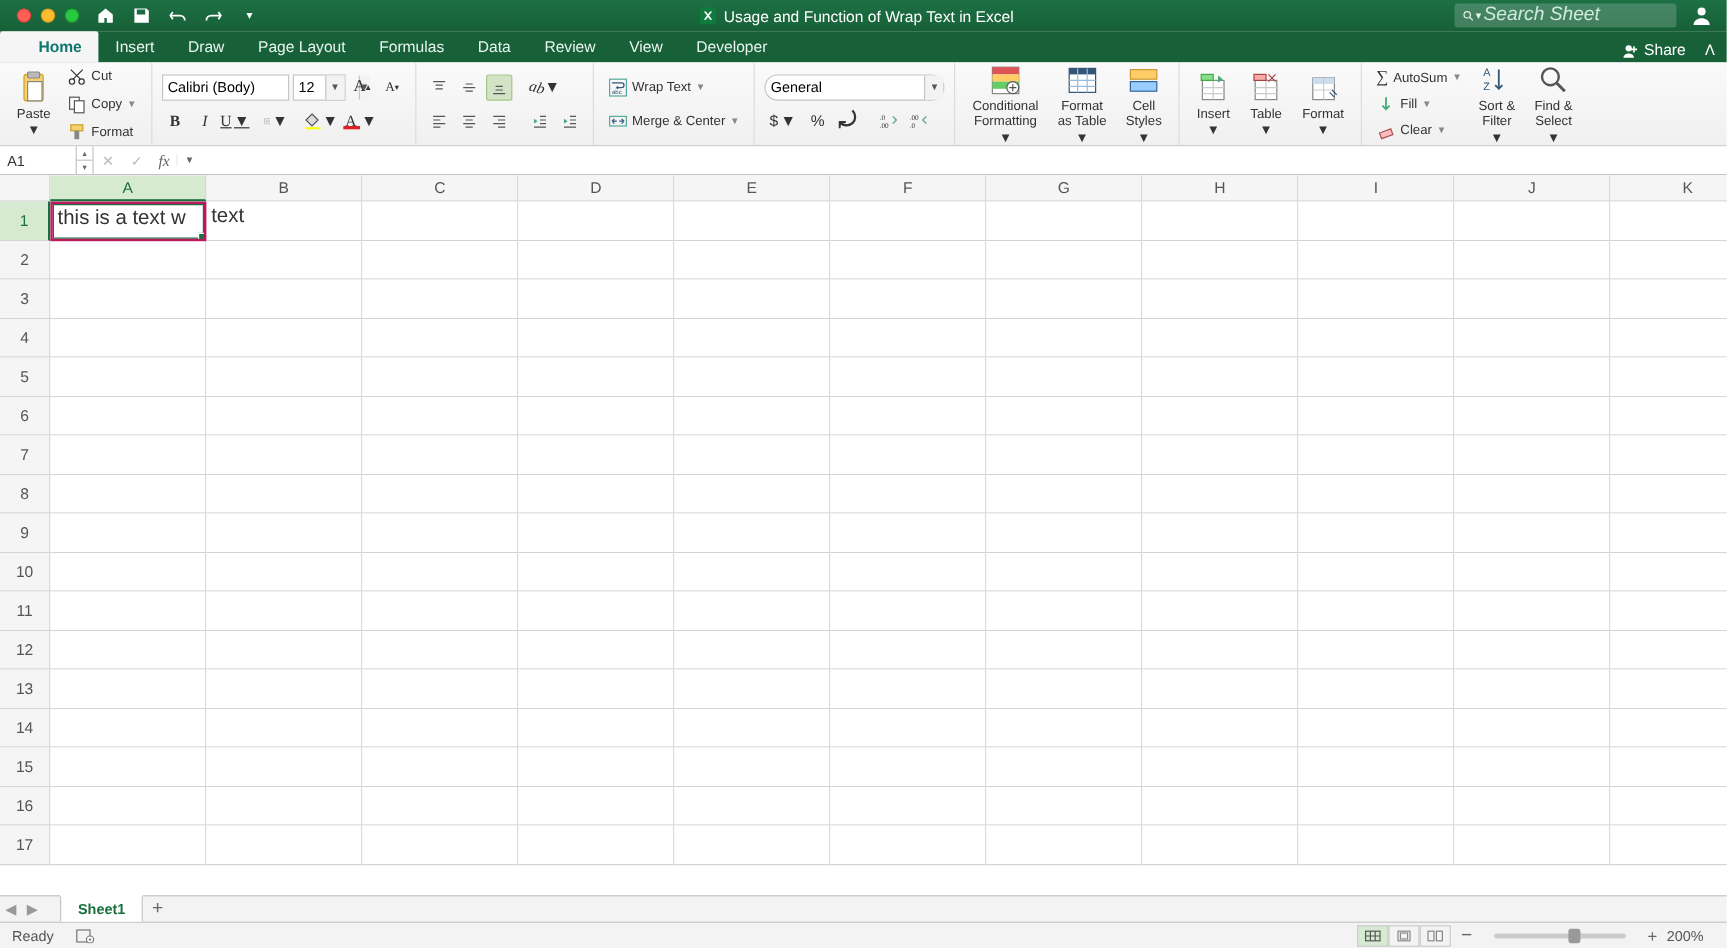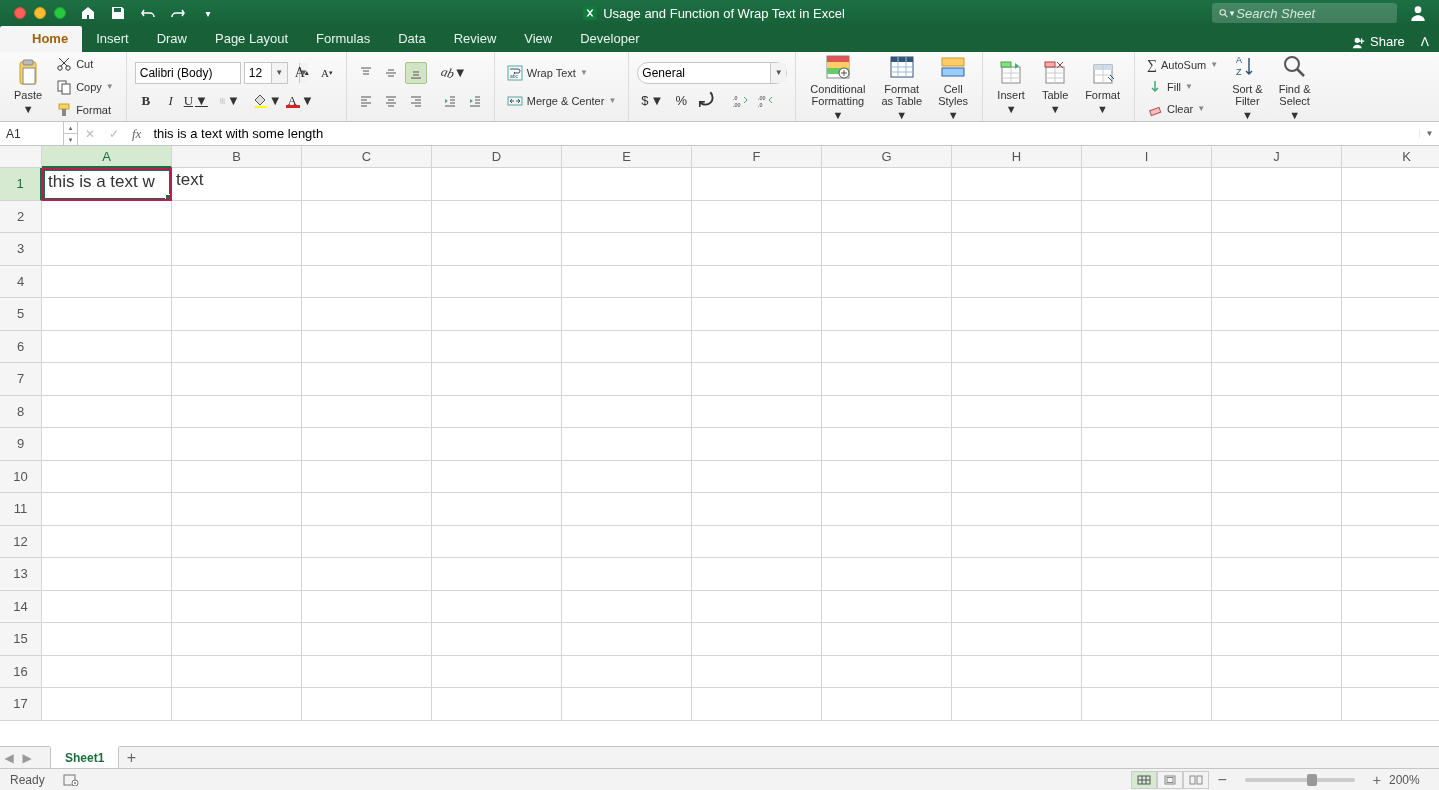--- a/index.html
+++ b/index.html
@@ -8,25 +8,25 @@
 .win-dots{display:flex;gap:8px;margin:0 14px;}
 .dot{width:12px;height:12px;border-radius:50%;}
 .dot-r{background:#ff5f57;border:1px solid #e14640;}
 .dot-y{background:#febc2e;border:1px solid #d89e22;}
 .dot-g{background:#28c840;border:1px solid #1da531;}
 .qat{display:flex;gap:14px;align-items:center;}
 .qat .ico{width:16px;height:16px;display:flex;align-items:center;justify-content:center;fill:#fff;color:#fff;}
 .title-center{flex:1;text-align:center;font-size:13px;color:#fff;display:flex;align-items:center;justify-content:center;gap:6px;}
 .title-right{display:flex;align-items:center;gap:12px;margin-right:12px;}
 .searchbox{background:rgba(255,255,255,.18);border-radius:3px;display:flex;align-items:center;height:20px;width:185px;padding:0 6px;color:#e5f3ec;font-size:12px;}
-.searchbox input{background:transparent;border:none;outline:none;color:#e5f3ec;font-size:13px;width:100%;}
+.searchbox input{background:transparent;border:none;outline:none;color:#e5f3ec;font-size:16px;width:100%;}
 .searchbox input::placeholder{color:#d2e9de;font-style:italic;}
 .tabbar{height:26px;background:#176038;display:flex;align-items:flex-end;color:#e8f5ee;}
 .tab{padding:5px 14px 6px;font-size:13px;cursor:pointer;}
-.tab.active{background:#f5f5f5;color:#a16207;font-weight:600;border-radius:2px 2px 0 0;padding-left:32px;}
+.tab.active{background:#f5f5f5;color:#0f766e;font-weight:600;border-radius:2px 2px 0 0;padding-left:32px;}
 .tab-right{margin-left:auto;display:flex;align-items:center;gap:10px;padding-right:10px;}
 .share-btn{color:#fff;font-size:13px;display:flex;align-items:center;gap:4px;padding:3px 6px;}
 .ribbon{height:70px;background:linear-gradient(#fafafa,#f0f0f0);border-bottom:1px solid #c5c5c5;display:flex;align-items:stretch;font-size:11px;}
 .grp{display:flex;align-items:center;padding:4px 8px;border-right:1px solid #dcdcdc;gap:4px;}
 .vgrp{display:flex;flex-direction:column;gap:3px;justify-content:center;}
 .btn{display:flex;align-items:center;gap:4px;padding:2px 4px;border-radius:2px;cursor:pointer;white-space:nowrap;}
 .btn .caret{font-size:8px;color:#888;}
 .bigbtn{display:flex;flex-direction:column;align-items:center;justify-content:center;gap:2px;padding:2px 6px;cursor:pointer;text-align:center;line-height:12px;}
 .ico16{width:16px;height:16px;display:inline-block;}
 .ico28{width:28px;height:28px;}
@@ -497,21 +497,20 @@
   <div class="namebox">
     <span>A1</span>
     <div class="stepper">
         <div>▴</div>
         <div>▾</div>
       </div>
   </div>
   <div class="fx-btn">✕</div>
   <div class="fx-btn">✓</div>
   <div class="fx-label">fx</div>
-  <input class="formula" value="this is a text with some length" style="">
   <div class="collapse">▼</div>
 </div>
 
 <div class="sheet-wrap">
   <div class="grid" id="grid">
       <div class="corner"></div>
       <div class="colhdr sel">A</div>
       <div class="colhdr">B</div>
       <div class="colhdr">C</div>
       <div class="colhdr">D</div>

